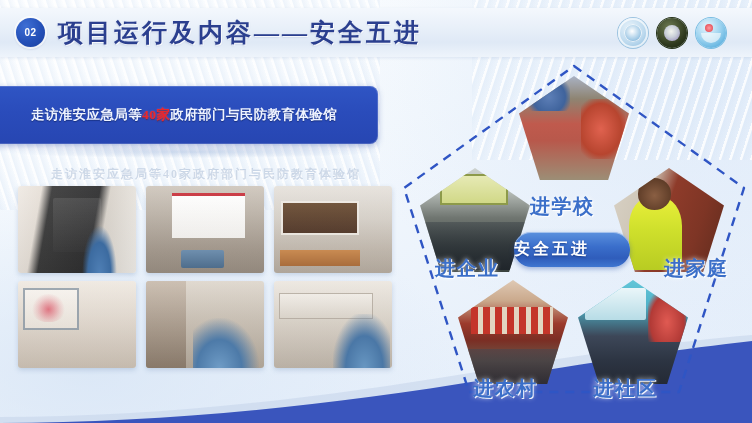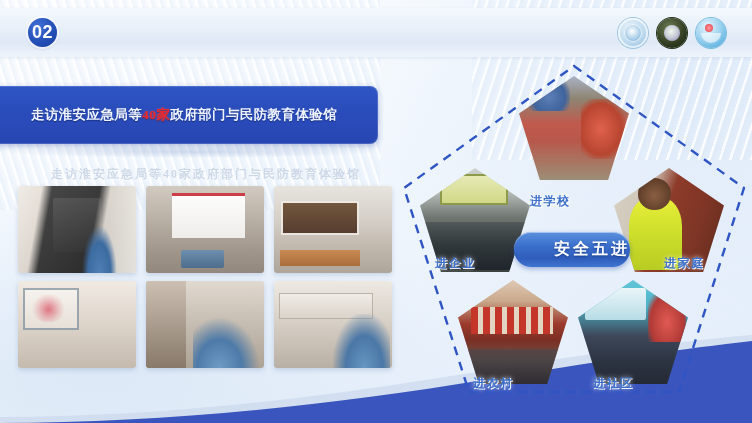--- a/index.html
+++ b/index.html
@@ -30,24 +30,24 @@
   }
 
   
   .header{
     position:absolute;left:0;top:8px;width:752px;height:49px;
     background:linear-gradient(180deg,#f4f8fd 0%,#e6eef8 48%,#dfe9f6 70%,#eef4fb 100%);
     box-shadow:0 1px 3px rgba(120,150,190,.18);
   }
   .hdr-row{position:absolute;inset:0;display:flex;align-items:center;}
   .num-badge{
-    margin-left:28px;width:29px;height:29px;border-radius:50%;
+    margin-left:16px;width:29px;height:29px;border-radius:50%;
     background:radial-gradient(circle at 34% 28%,#3f6fd4 0%,#2450b8 55%,#1a3f9e 100%);
     box-shadow:0 0 0 2px rgba(255,255,255,.75),0 1px 3px rgba(30,60,130,.45);
-    color:#fff;font-family:"Liberation Sans",sans-serif;font-weight:bold;font-size:18px;
+    color:#fff;font-family:"Liberation Sans",sans-serif;font-weight:bold;font-size:10px;
     display:flex;align-items:center;justify-content:center;letter-spacing:.5px;
   }
   .hdr-title{
     margin-left:13px;font-size:25px;font-weight:bold;color:#2b3f8f;
     letter-spacing:3px;
     text-shadow:1px 1px 0 rgba(255,255,255,.85),0 1px 2px rgba(90,110,170,.35);
     white-space:nowrap;
   }
   .emblems{position:absolute;right:26px;top:50%;transform:translateY(-50%);display:flex;gap:9px;}
   .emblem{width:30px;height:30px;position:relative;}
@@ -220,53 +220,54 @@
   
   .n-ent{left:24px;top:116px;}
   .n-ent .inner{background:linear-gradient(180deg,#cdd2cf 0%,#b9bfba 22%,#6f7570 48%,#4c5450 74%,#3a423e 100%);}
   .n-ent .inner::before{content:"";position:absolute;left:18%;top:6%;width:62%;height:30%;
     background:linear-gradient(180deg,#e8ebb8 0%,#cfd784 100%);
     box-shadow:inset 0 0 0 2px #8d9a4a;}
   .n-ent .inner::after{content:"";position:absolute;left:4%;bottom:2%;width:92%;height:46%;
     background:linear-gradient(180deg,rgba(40,48,58,.35) 0%,rgba(25,30,38,.80) 100%);}
 
   .node-label{
-    position:absolute;font-size:12px;font-weight:bold;color:#3b6fc9;
+    position:absolute;font-size:20px;font-weight:bold;color:#3b6fc9;
     letter-spacing:1.5px;white-space:nowrap;
     text-shadow:1px 1px 0 rgba(255,255,255,.9),0 0 5px rgba(255,255,255,.85);
   }
   .lb-school{left:134px;top:141px;}
   .lb-family{left:220px;top:203px;margin-left:48px;}
   .lb-comm{left:197px;top:323px;}
   .lb-vill{left:77px;top:323px;}
   .lb-ent{left:39px;top:203px;}
 
   .center-badge{
     position:absolute;left:118px;top:180px;width:116px;height:35px;
     border-radius:17px;
     background:linear-gradient(180deg,#5b91de 0%,#3a6ecb 42%,#2f5dbb 75%,#3f76d1 100%);
     box-shadow:0 2px 5px rgba(40,80,170,.40),inset 0 1px 0 rgba(255,255,255,.45);
-    display:flex;align-items:center;justify-content:flex-end;
+    display:flex;align-items:center;justify-content:flex-start;
   }
   .center-badge span{
     font-size:16px;font-weight:bold;color:#ffffff;letter-spacing:3px;
     text-shadow:0 1px 2px rgba(12,40,110,.65);
   }
 </style>
 </head>
 <body>
 
 <div class="slide">
 
   <div class="texture"></div>
   <div class="texture2"></div>
 
   <div class="header">
     <div class="hdr-row">
       <div class="num-badge">02</div>
+      <div class="hdr-title">项目运行及内容——安全五进</div>
     </div>
     <div class="emblems">
       <div class="emblem em-police"></div>
       <div class="emblem em-dark"></div>
       <div class="emblem em-blue"></div>
     </div>
   </div>
 
   <svg class="wave" viewBox="0 0 752 90" preserveAspectRatio="none">
     <path d="M0,84 C150,84 300,68 470,40 C580,22 660,10 752,2 L752,90 L0,90 Z" fill="#c5d4ea" opacity="0.55"></path>

